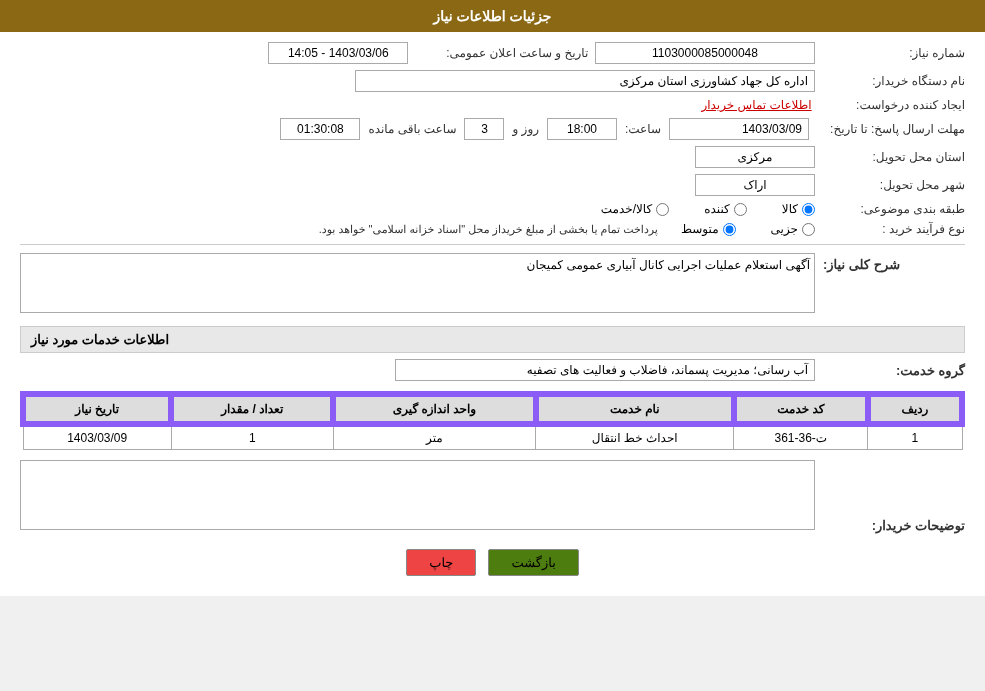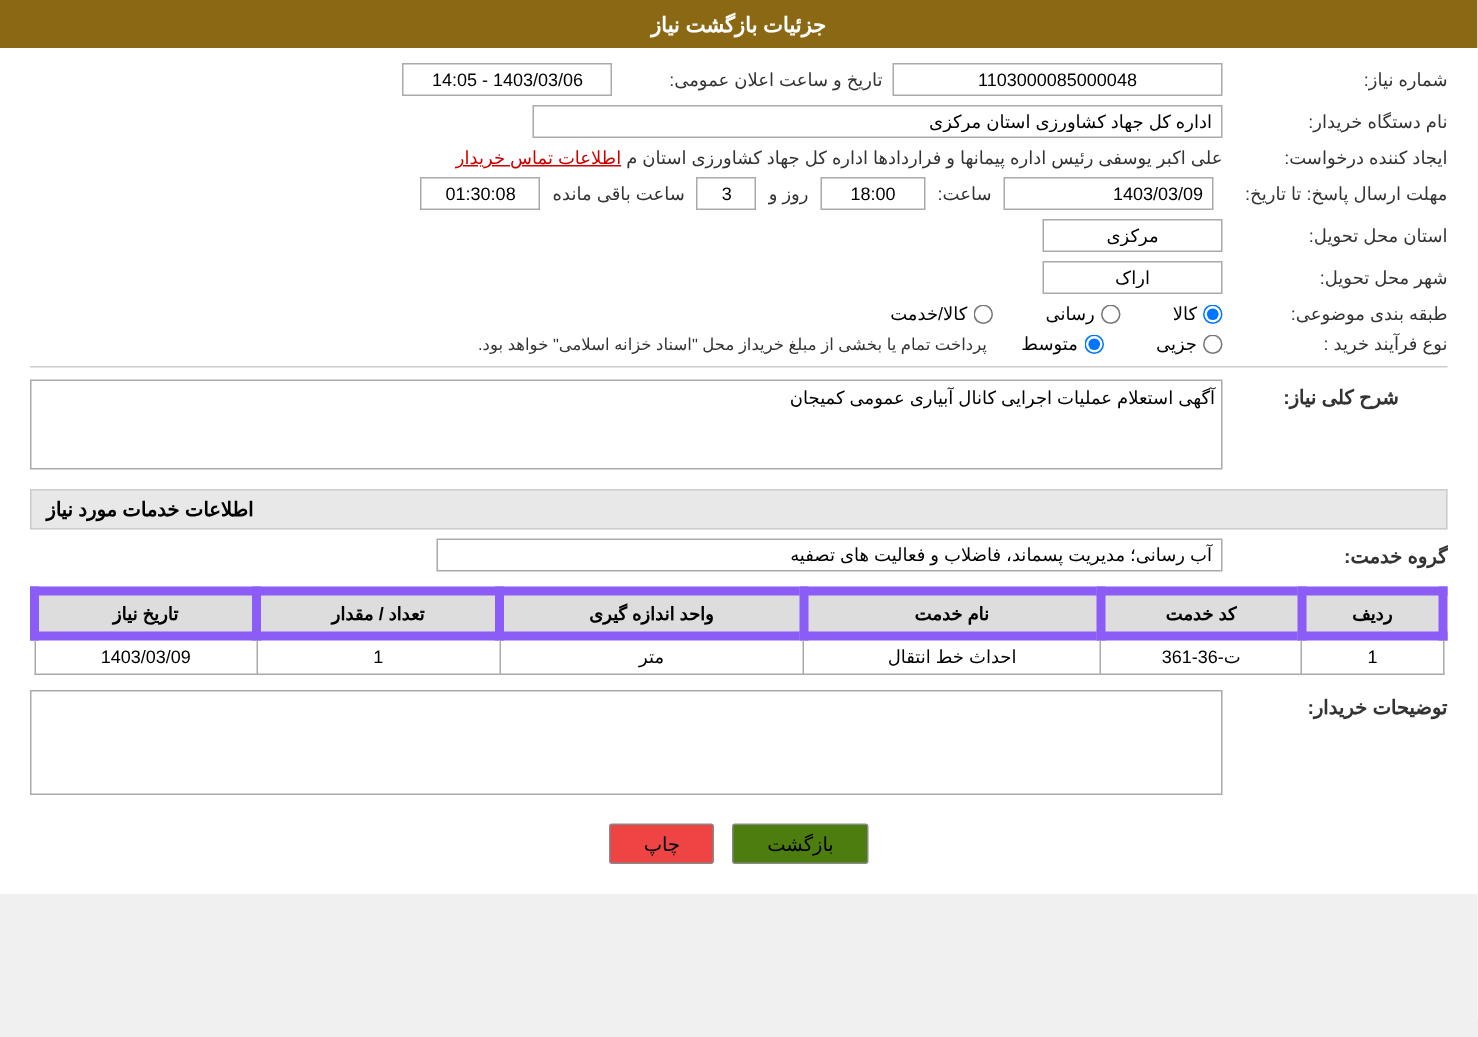--- a/index.html
+++ b/index.html
@@ -115,21 +115,21 @@
       direction: rtl;
       padding: 4px;
     }
     .shrh-row {
       display: flex;
       align-items: flex-start;
       margin-bottom: 6px;
     }
     .shrh-label {
       min-width: 150px;
-      text-align: center;
+      text-align: left;
       font-weight: bold;
       font-size: 13px;
       color: #333;
       padding-left: 8px;
       padding-top: 4px;
     }
     .shrh-content {
       flex: 1;
     }
     .table-section {
@@ -165,27 +165,27 @@
       text-align: right;
       font-weight: bold;
       font-size: 13px;
       color: #333;
       padding-left: 8px;
     }
     .group-service-value {
       border: 1px solid #aaa;
       padding: 3px 6px;
       font-size: 12px;
-      width: 524px;
+      width: 420px;
       background: #fff;
       direction: rtl;
     }
     .tozihat-row {
       display: flex;
-      align-items: flex-start;
+      align-items: flex-end;
       margin-top: 10px;
     }
     .tozihat-label {
       min-width: 150px;
       text-align: right;
       font-weight: bold;
       font-size: 13px;
       color: #333;
       padding-left: 8px;
       padding-top: 4px;
@@ -229,41 +229,40 @@
       border-top: 1px solid #ccc;
       margin: 8px 0;
     }
   </style>
 </head>
 <body>
 
 <div class="page-wrapper">
 
   <div class="header-bar">
-    <span>جزئیات بازگشت نیاز</span>
+    <span>جزئیات اطلاعات نیاز</span>
   </div>
 
   <div class="content-area">
 
     <div class="form-row">
       <span class="label-cell">شماره نیاز:</span>
       <input class="input-box input-medium" type="text" readonly="" style="text-align: center;" value="1103000085000048">
       &nbsp;&nbsp;
       <span class="label-cell" style="min-width:180px;">تاریخ و ساعت اعلان عمومی:</span>
       <input class="input-box input-date" type="text" readonly="" style="text-align: center;" value="1403/03/06 - 14:05">
     </div>
 
     <div class="form-row">
       <span class="label-cell">نام دستگاه خریدار:</span>
       <input class="input-box" type="text" readonly="" style="width: 460px; text-align: right;" value="اداره کل جهاد کشاورزی استان مرکزی">
     </div>
 
     <div class="form-row">
       <span class="label-cell">ایجاد کننده درخواست:</span>
-      <span style="font-size:12px; color:#333;">علی اکبر یوسفی رئیس اداره پیمانها و فراردادها اداره کل جهاد کشاورزی استان م</span>
       &nbsp;
       <span class="link-text">اطلاعات تماس خریدار</span>
     </div>
 
     <div class="form-row date-row">
       <span class="label-cell">مهلت ارسال پاسخ: تا تاریخ:</span>
       <div class="date-inner">
         <input class="input-box input-date" type="text" readonly="" value="1403/03/09" style="">
         <span class="date-item-label">ساعت:</span>
         <input class="input-box" type="text" readonly="" style="width: 70px; text-align: center;" value="18:00">
@@ -286,21 +285,21 @@
 
     <div class="form-row">
       <span class="label-cell">طبقه بندی موضوعی:</span>
       <div class="radio-group">
         <div class="radio-item">
           <input type="radio" name="tabaqe" checked="" style="">
           <label>کالا</label>
         </div>
         <div class="radio-item">
           <input type="radio" name="tabaqe" style="">
-          <label>رسانی</label>
+          <label>کننده</label>
         </div>
         <div class="radio-item">
           <input type="radio" name="tabaqe" style="">
           <label>کالا/خدمت</label>
         </div>
       </div>
     </div>
 
     <div class="form-row process-type-row">
       <span class="label-cell">نوع فرآیند خرید :</span>

